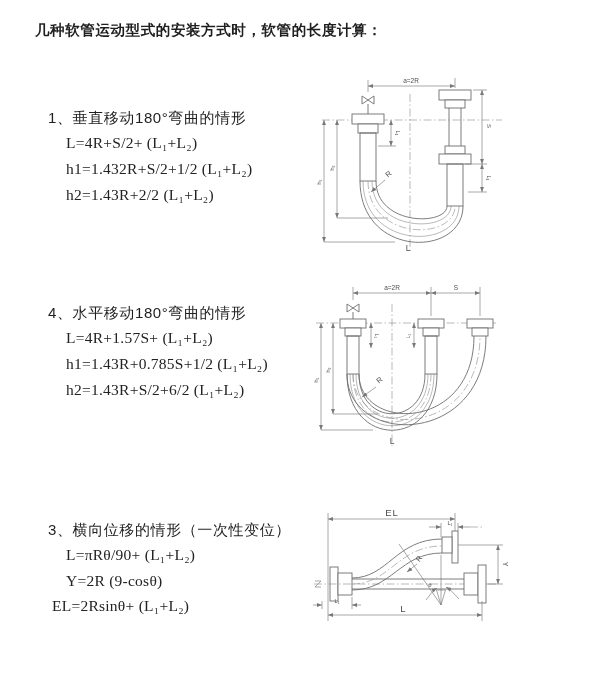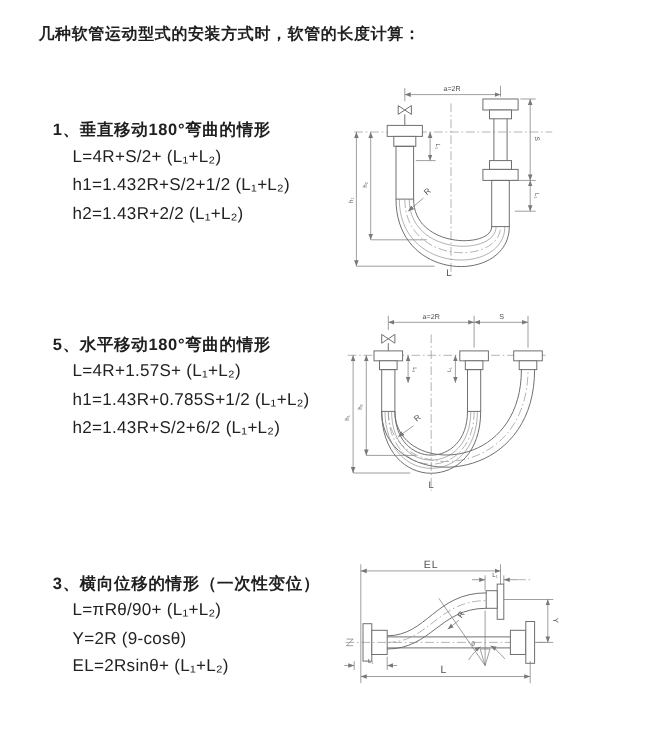--- a/index.html
+++ b/index.html
@@ -1,50 +1,50 @@
 <!DOCTYPE html>
 <html><head>
 <meta charset="utf-8">
 <style>
   html,body{margin:0;padding:0;}
   body{
     width:600px;height:675px;background:#ffffff;position:relative;overflow:hidden;
     font-family:"Liberation Sans", sans-serif;color:#1f1f1f;
   }
   .title{position:absolute;left:35px;top:21px;font-size:14.5px;font-weight:700;letter-spacing:.6px;text-align:center;}
-  .sec-heading{position:absolute;font-size:15px;font-weight:700;letter-spacing:.6px;}
-  .formula{position:absolute;font-size:15.5px;letter-spacing:.25px;color:#222;}
+  .sec-heading{position:absolute;font-size:15px;font-weight:400;letter-spacing:.6px;}
+  .formula{position:absolute;font-size:15.5px;letter-spacing:.25px;color:#222;font-family:Liberation Serif, serif;}
   .diag{position:absolute;}
   
   .geo{fill:none;stroke:#6e6e6e;stroke-width:.9;}
   .geof{fill:#ffffff;stroke:#6e6e6e;stroke-width:.9;}
   .dim{fill:none;stroke:#787878;stroke-width:.65;}
   .cl{fill:none;stroke:#8c8c8c;stroke-width:.6;stroke-dasharray:8 2.5 1.5 2.5;}
   .thin{fill:none;stroke:#7e7e7e;stroke-width:.55;}
   .lbl{fill:#4f4f4f;font-family:"Liberation Sans", sans-serif;}
 </style>
 </head>
 <body>
 
 <div class="title">几种软管运动型式的安装方式时，软管的长度计算：</div>
 
 <div class="sec-heading" style="left:48px;top:109px">1、垂直移动180°弯曲的情形</div>
 <div class="formula" style="left:66px;top:134px">L=4R+S/2+ (L₁+L₂)</div>
 <div class="formula" style="left:66px;top:160px">h1=1.432R+S/2+1/2 (L₁+L₂)</div>
 <div class="formula" style="left:66px;top:186px">h2=1.43R+2/2 (L₁+L₂)</div>
 
-<div class="sec-heading" style="left:48px;top:304px">5、水平移动180°弯曲的情形</div>
+<div class="sec-heading" style="left:48px;top:304px">4、水平移动180°弯曲的情形</div>
 <div class="formula" style="left:66px;top:329px">L=4R+1.57S+ (L₁+L₂)</div>
 <div class="formula" style="left:66px;top:355px">h1=1.43R+0.785S+1/2 (L₁+L₂)</div>
 <div class="formula" style="left:66px;top:381px">h2=1.43R+S/2+6/2 (L₁+L₂)</div>
 
 <div class="sec-heading" style="left:48px;top:521px">3、横向位移的情形（一次性变位）</div>
 <div class="formula" style="left:66px;top:546px">L=πRθ/90+ (L₁+L₂)</div>
 <div class="formula" style="left:66px;top:572px">Y=2R (9-cosθ)</div>
-<div class="formula" style="left:66px;top:597px">EL=2Rsinθ+ (L₁+L₂)</div>
+<div class="formula" style="left:52px;top:597px">EL=2Rsinθ+ (L₁+L₂)</div>
 
 <svg class="diag" style="left:310px;top:70px" width="290" height="185" viewBox="0 0 290 185">
   <defs>
     <marker id="ar1" viewBox="0 0 10 10" refX="9" refY="5" markerWidth="6" markerHeight="6" markerUnits="userSpaceOnUse" orient="auto-start-reverse">
       <path d="M0,1.5 L9,5 L0,8.5 Z" fill="#787878"></path>
     </marker>
     <pattern id="hp1" width="4" height="4" patternUnits="userSpaceOnUse">
       <line x1="0" y1="0" x2="4" y2="4" stroke="#9a9a9a" stroke-width="0.5"></line>
       <line x1="4" y1="0" x2="0" y2="4" stroke="#9a9a9a" stroke-width="0.5"></line>
     </pattern>

